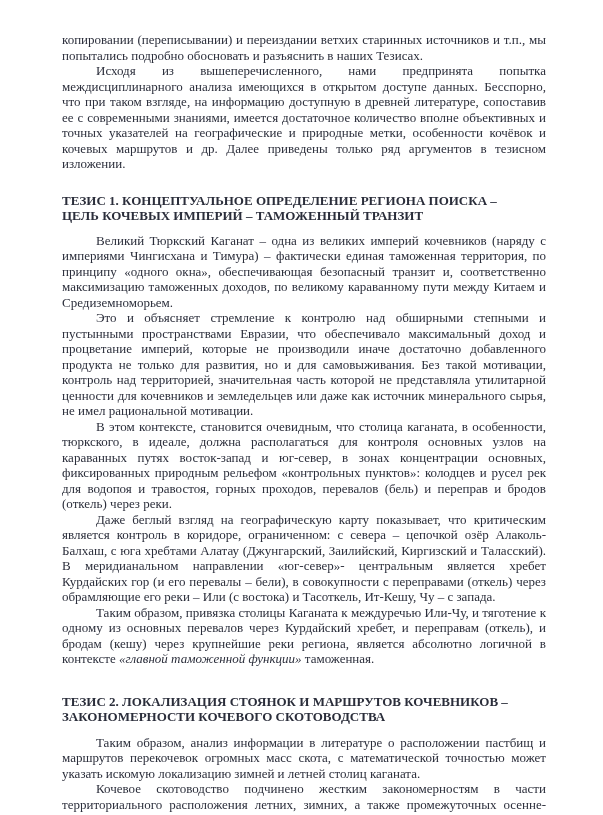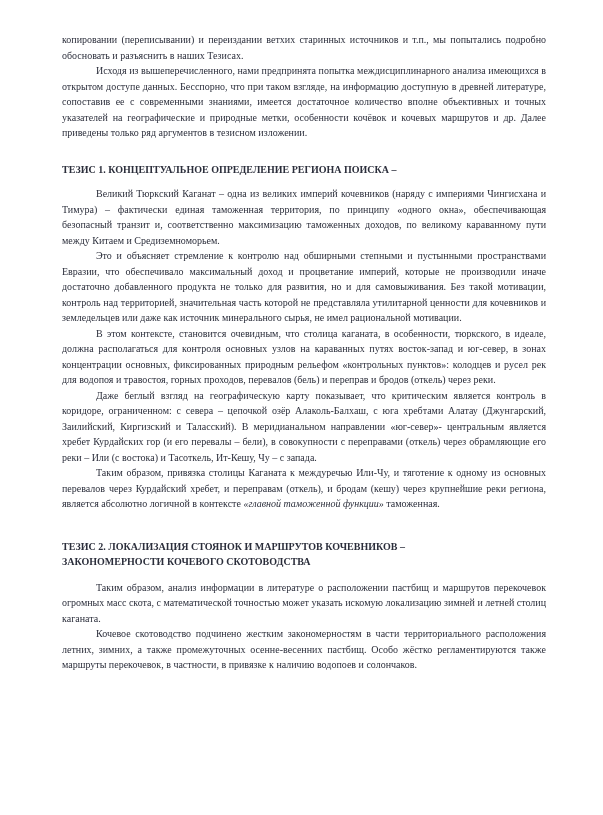--- a/index.html
+++ b/index.html
@@ -12,21 +12,21 @@
     height: 815px;
     overflow: hidden;
   }
   .page {
     box-sizing: border-box;
     width: 603px;
     height: 815px;
     padding: 32px 57px 28px 62px;
     background: #ffffff;
     font-family: "Liberation Serif", "DejaVu Serif", serif;
-    font-size: 10px;
+    font-size: 13px;
     line-height: 15.5px;
     color: #2b2e3b;
   }
   p.body-text {
     margin: 0;
     text-align: justify;
   }
   p.body-text.indent {
     text-indent: 34px;
   }
@@ -51,20 +51,21 @@
 <body>
 
 <div class="page">
 
   <p class="body-text">копировании (переписывании) и переиздании ветхих старинных источников и т.п., мы попытались подробно обосновать и разъяснить в наших Тезисах.</p>
 
   <p class="body-text indent">Исходя из вышеперечисленного, нами предпринята попытка междисциплинарного анализа имеющихся в открытом доступе данных. Бесспорно, что при таком взгляде, на информацию доступную в древней литературе, сопоставив ее с современными знаниями, имеется достаточное количество вполне объективных и точных указателей на географические и природные метки, особенности кочёвок и кочевых маршрутов и др. Далее приведены только ряд аргументов в тезисном изложении.</p>
 
   <div class="heading-block">
     <div class="heading-line">ТЕЗИС 1. КОНЦЕПТУАЛЬНОЕ ОПРЕДЕЛЕНИЕ РЕГИОНА ПОИСКА –</div>
+    <div class="heading-line">ЦЕЛЬ КОЧЕВЫХ ИМПЕРИЙ – ТАМОЖЕННЫЙ ТРАНЗИТ</div>
   </div>
 
   <p class="body-text indent">Великий Тюркский Каганат – одна из великих империй кочевников (наряду с империями Чингисхана и Тимура) – фактически единая таможенная территория, по принципу «одного окна», обеспечивающая безопасный транзит и, соответственно максимизацию таможенных доходов, по великому караванному пути между Китаем и Средиземноморьем.</p>
 
   <p class="body-text indent">Это и объясняет стремление к контролю над обширными степными и пустынными пространствами Евразии, что обеспечивало максимальный доход и процветание империй, которые не производили иначе достаточно добавленного продукта не только для развития, но и для самовыживания. Без такой мотивации, контроль над территорией, значительная часть которой не представляла утилитарной ценности для кочевников и земледельцев или даже как источник минерального сырья, не имел рациональной мотивации.</p>
 
   <p class="body-text indent">В этом контексте, становится очевидным, что столица каганата, в особенности, тюркского, в идеале, должна располагаться для контроля основных узлов на караванных путях восток-запад и юг-север, в зонах концентрации основных, фиксированных природным рельефом «контрольных пунктов»: колодцев и русел рек для водопоя и травостоя, горных проходов, перевалов (бель) и переправ и бродов (откель) через реки.</p>
 
   <p class="body-text indent">Даже беглый взгляд на географическую карту показывает, что критическим является контроль в коридоре, ограниченном: с севера – цепочкой озёр Алаколь-Балхаш, с юга хребтами Алатау (Джунгарский, Заилийский, Киргизский и Таласский). В меридианальном направлении «юг-север»- центральным является хребет Курдайских гор (и его перевалы – бели), в совокупности с переправами (откель) через обрамляющие его реки – Или (с востока) и Тасоткель, Ит-Кешу, Чу – с запада.</p>
 

